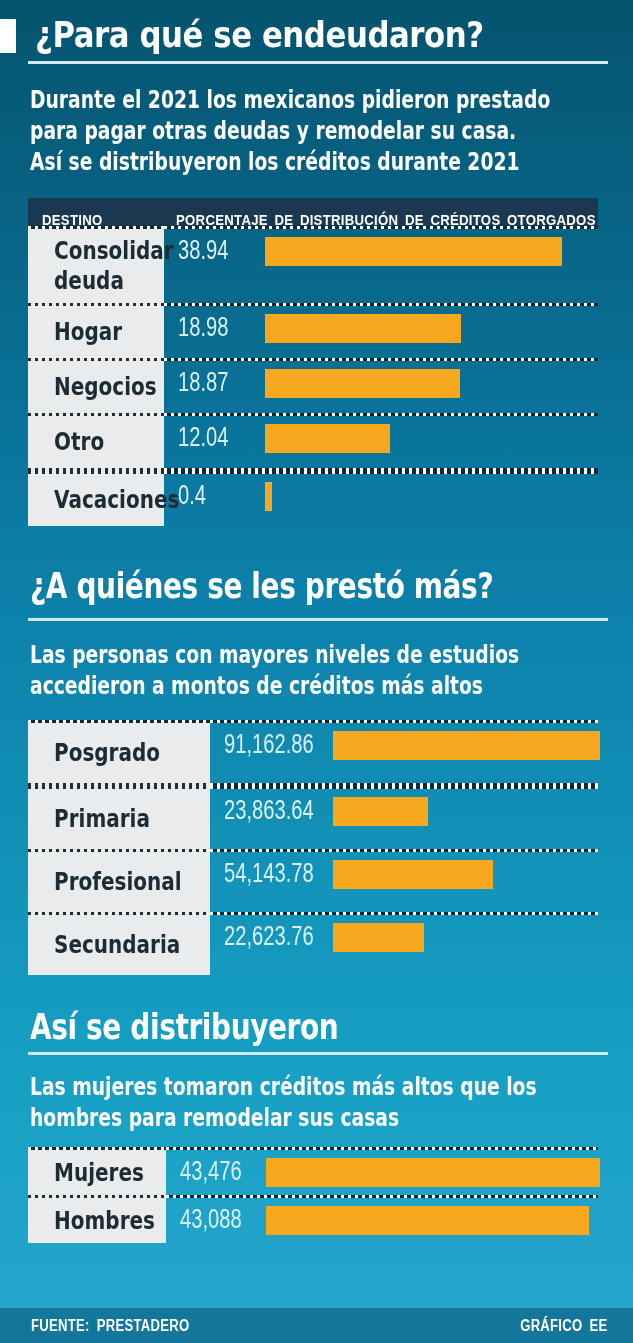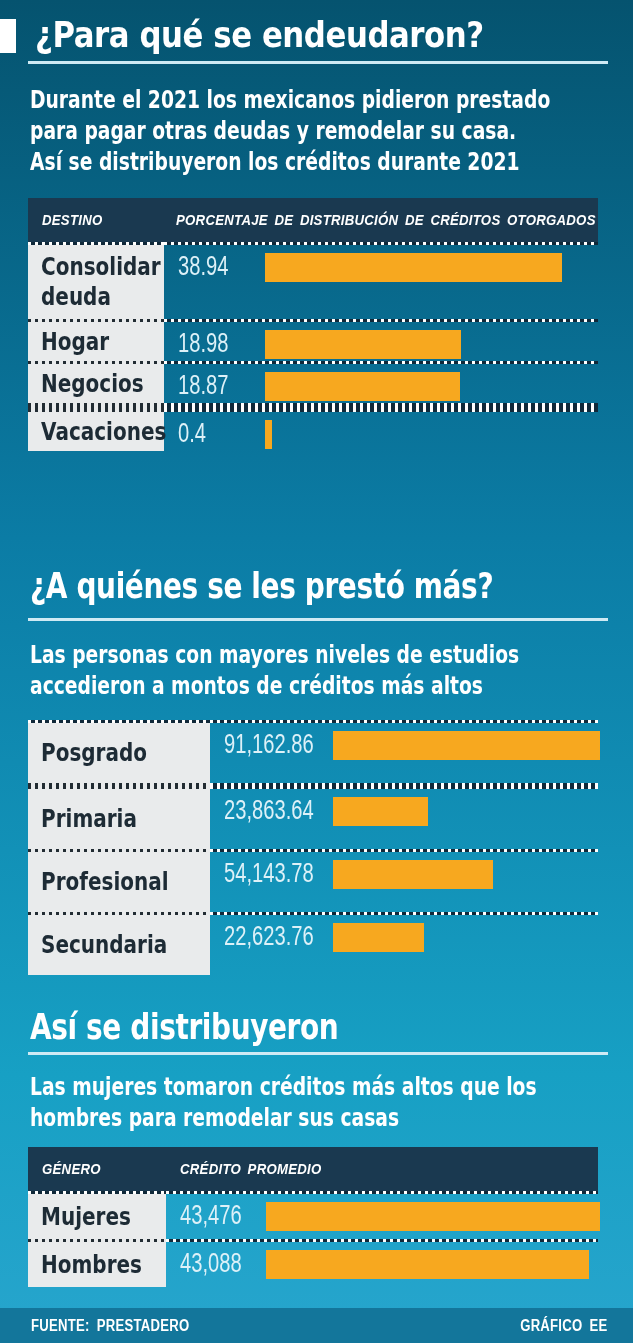--- a/index.html
+++ b/index.html
@@ -27,35 +27,35 @@
   }
   .subtitle.s1{top:85px;}
   .subtitle.s2{top:640px;}
   .subtitle.s3{top:1072px;}
   .subtitle div{transform:scaleX(.78);transform-origin:left center;white-space:nowrap;}
 
   .table{position:absolute;left:28px;width:570px;}
   .table.t1{top:198px;}
   .table.t2{top:720px;}
   .table.t3{top:1147px;}
-  .thead{position:relative;height:44px;background:#1a3950;font-style:italic;}
+  .thead{position:relative;height:28px;background:#1a3950;}
   .thead span{
     position:absolute;top:0;line-height:44px;color:#ffffff;font-weight:bold;
     font-size:15px;letter-spacing:.3px;word-spacing:3px;white-space:nowrap;
     transform:scaleX(.88);transform-origin:left center;
   }
   .thead .c1{left:14px;}
   .thead .c2{left:var(--h2x);}
-  .row{position:relative;height:39px;}
+  .row{position:relative;height:52px;}
   .t1 .row.r0{height:74px;}
   .t2 .row{height:60px;}
   .t3 .row{height:45px;}
   .labelcell{
     position:absolute;left:0;top:0;bottom:0;width:var(--labelw);
-    background:#e9ebec;display:flex;align-items:center;padding-left:13px;box-sizing:border-box;
+    background:#e9ebec;display:flex;align-items:center;padding-left:26px;box-sizing:border-box;
   }
   .labelcell b{
     font-family:"DejaVu Sans",sans-serif;font-weight:bold;font-size:25px;line-height:30px;
     color:#1d2b35;transform:scaleX(.80);transform-origin:left center;
   }
   .val{
     position:absolute;left:var(--valx);top:5px;color:#ddf1f8;
     font-size:28px;line-height:32px;font-weight:normal;white-space:nowrap;
     transform:scaleX(.72);transform-origin:left center;
   }
@@ -124,20 +124,27 @@
         <div class="labelcell">
           <b>Negocios</b>
         </div>
         <span class="val">18.87</span>
         <div class="bar" style="width: 195px;"></div>
       </div>
       <div class="sep">
         <i class="sl"></i>
         <i class="sr"></i>
       </div>
+      <div class="row r3">
+        <div class="labelcell">
+          <b>Otro</b>
+        </div>
+        <span class="val">12.04</span>
+        <div class="bar" style="width: 125px;"></div>
+      </div>
       <div class="sep">
         <i class="sl"></i>
         <i class="sr"></i>
       </div>
       <div class="sep">
         <i class="sl"></i>
         <i class="sr"></i>
       </div>
       <div class="row r5">
         <div class="labelcell">
@@ -205,24 +212,20 @@
       </div>
     </div>
 
   <div class="h1 s3">Así se distribuyeron</div>
   <div class="rule r3"></div>
   <div class="subtitle s3">
     <div>Las mujeres tomaron créditos más altos que los</div>
     <div>hombres para remodelar sus casas</div>
   </div>
   <div class="table t3" style="--labelw:138px; --valx:152px; --barx:238px; --h2x:152px;">
-      <div class="thead">
-        <span class="c1">GÉNERO</span>
-        <span class="c2">CRÉDITO PROMEDIO</span>
-      </div>
       <div class="sep top">
         <i class="sl"></i>
         <i class="sr"></i>
       </div>
       <div class="row r0">
         <div class="labelcell">
           <b>Mujeres</b>
         </div>
         <span class="val">43,476</span>
         <div class="bar" style="width: 334px;"></div>

